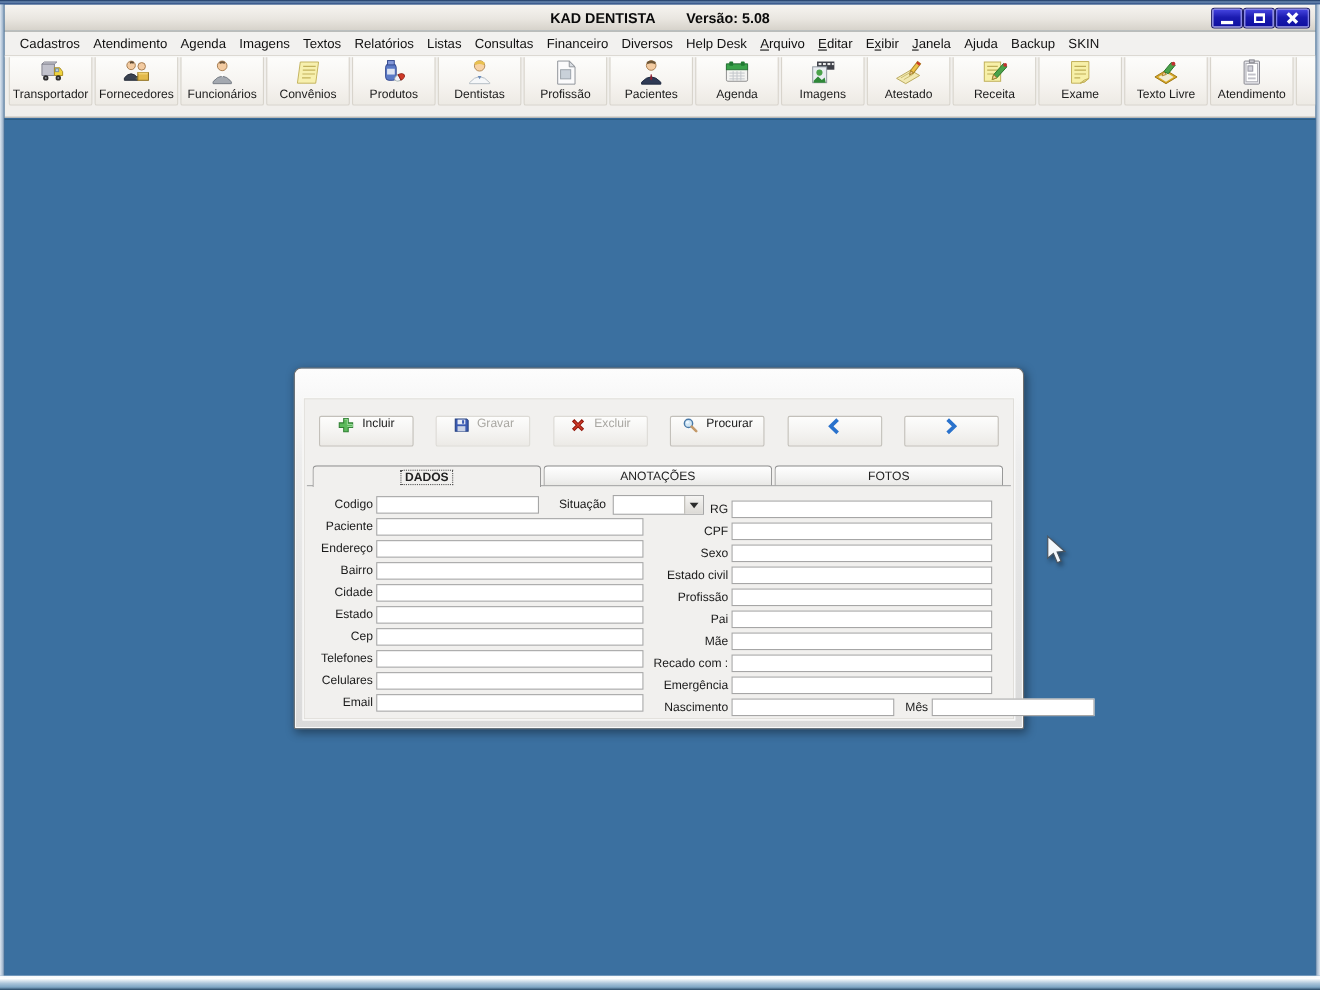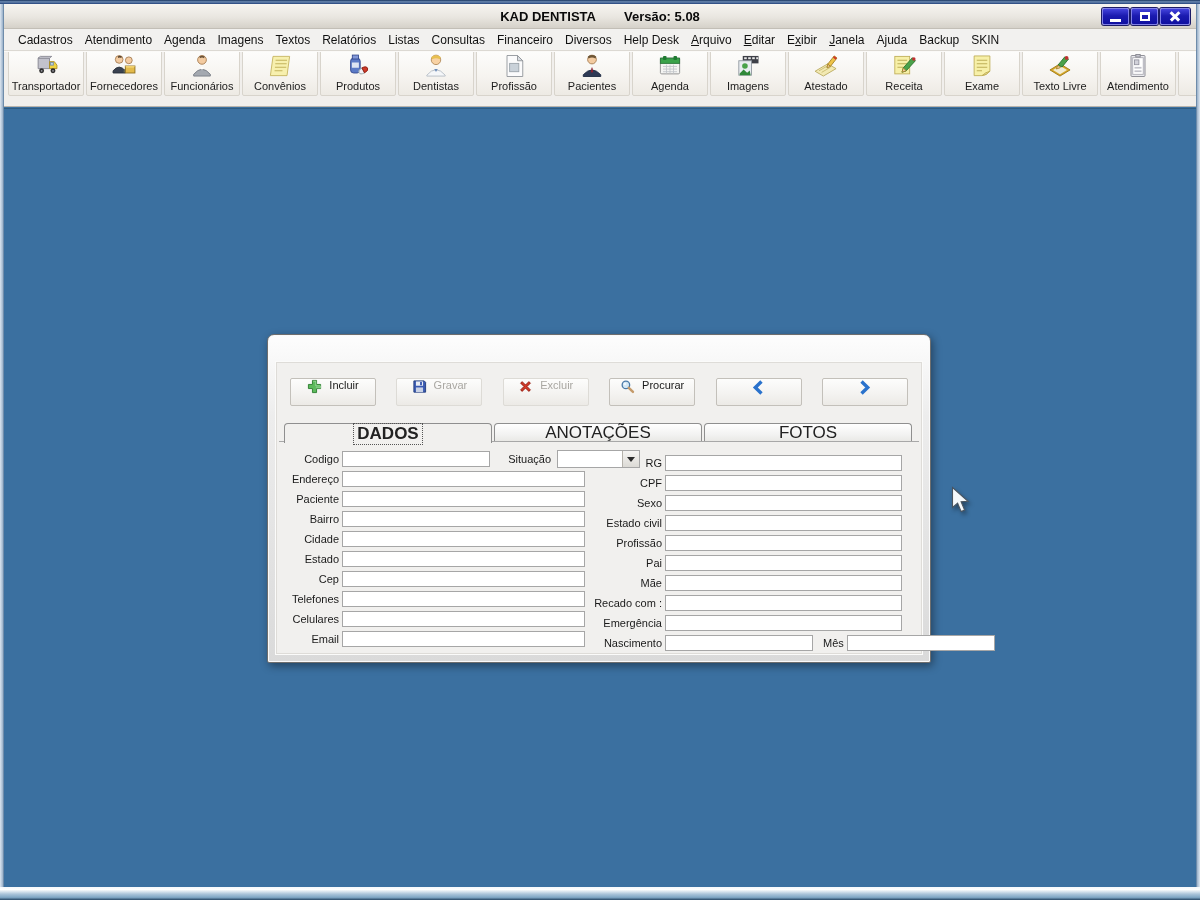--- a/index.html
+++ b/index.html
@@ -77,21 +77,21 @@
     border:1px solid #c3c0ba; border-radius:2px; display:flex; align-items:flex-start; justify-content:center;
     gap:7px; font-size:11px; color:#1a1a1a; cursor:default; }
   .dlg-btn svg { width:15px; height:15px; }
   .dlg-btn.disabled { color:#a9a7a2; border-color:#dddbd6; }
   .dlg-btn.nav svg { width:17px; height:17px; }
 
   
   .tabs { position:absolute; left:8px; right:10px; top:61px; height:19px; display:flex; gap:2px; }
   .tab { flex:1; background:linear-gradient(180deg,#ffffff 0,#f2f2f1 60%,#e8e7e4 100%);
     border:1px solid #8f8f8f; border-bottom:none; border-radius:4px 4px 0 0;
-    display:flex; align-items:center; justify-content:center; font-size:17px; color:#222;
+    display:flex; align-items:center; justify-content:center; font-size:11px; color:#222;
     position:relative; cursor:default; }
   .tab.active { font-weight:bold; background:#f1f0ee; height:20px; z-index:3; }
   .tab.active .tab-label { outline:1px dotted #555; padding:0 3px; }
   .tab-strip-line { position:absolute; left:3px; right:3px; top:79px; border-top:1px solid #a8a8a8; }
 
   
   .frow { display:flex; align-items:center; height:20px; }
   .flabel { font-size:11px; color:#1a1a1a; text-align:right; white-space:nowrap; flex:0 0 auto; }
   .finput { height:16px; border:1px solid #a6a6a6; background:#fff; font-size:11px;
     font-family:"Liberation Sans",sans-serif; padding:0 2px; }
@@ -411,25 +411,25 @@
     <div class="col-left">
       <div class="frow">
         <span class="flabel">Codigo</span>
         <input class="finput inp-codigo" value="" style="">
         <span class="flabel lbl-situacao">Situação</span>
         <div class="combo" style="margin-left:3px">
           <div class="combo-btn"></div>
         </div>
       </div>
     <div class="frow">
+          <span class="flabel">Paciente</span>
+          <input class="finput" value="" style="">
+        </div>
+        <div class="frow">
           <span class="flabel">Endereço</span>
-          <input class="finput" value="" style="">
-        </div>
-        <div class="frow">
-          <span class="flabel">Paciente</span>
           <input class="finput" value="" style="">
         </div>
         <div class="frow">
           <span class="flabel">Bairro</span>
           <input class="finput" value="" style="">
         </div>
         <div class="frow">
           <span class="flabel">Cidade</span>
           <input class="finput" value="" style="">
         </div>

